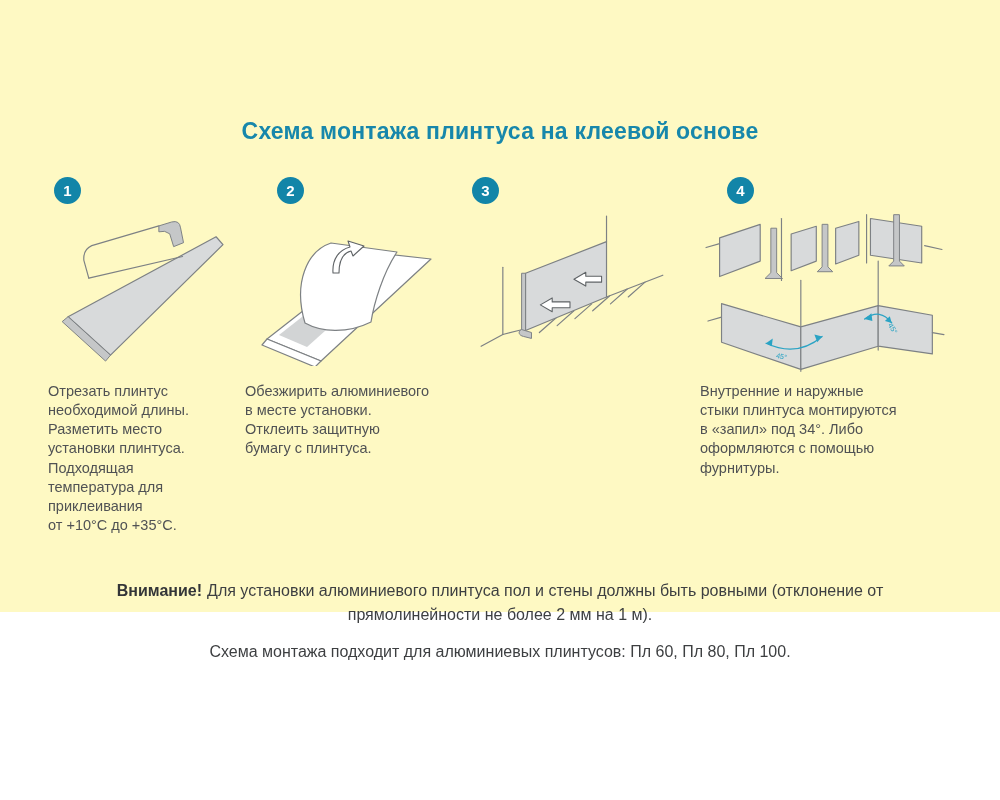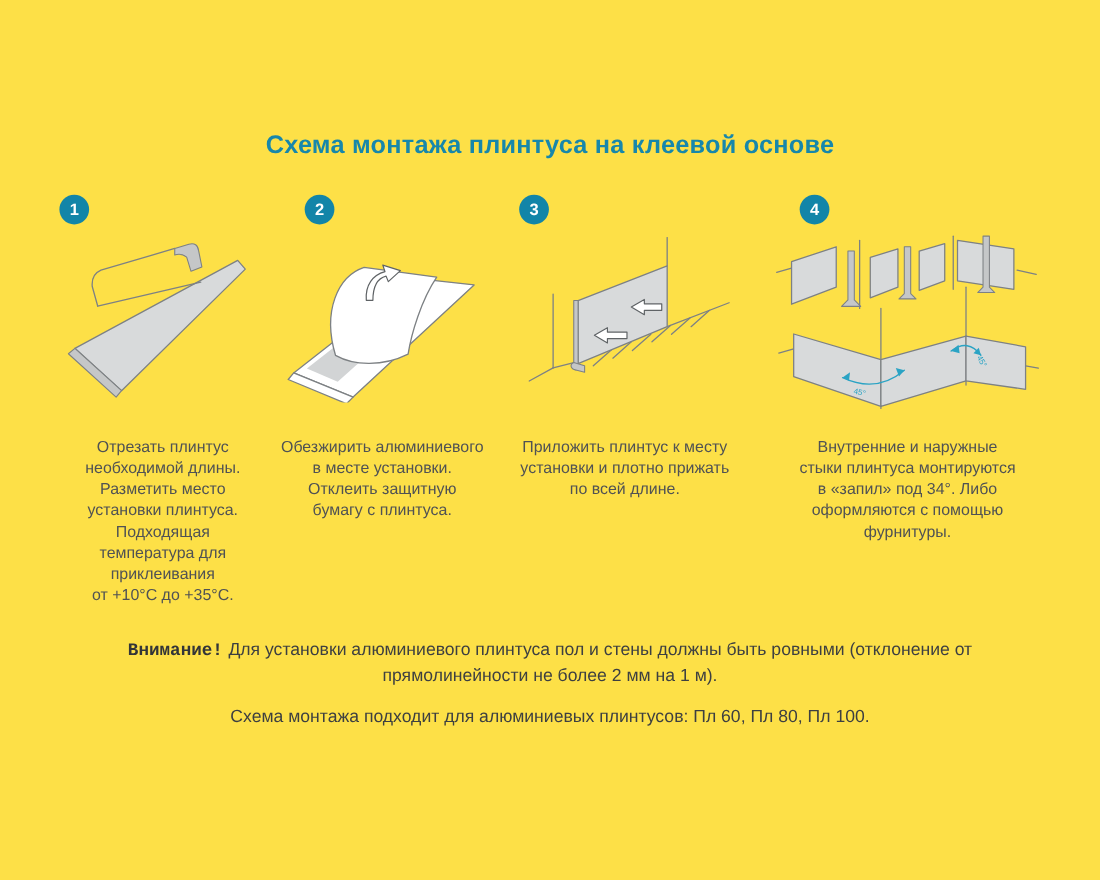--- a/index.html
+++ b/index.html
@@ -7,47 +7,47 @@
     --badge:#1285a8;
     --text:#505254;
     --dark-text:#3d3f41;
     --panel-fill:#d8dadb;
     --panel-stroke:#7d8184;
     --teal-mark:#2aa3c4;
   }
   *{box-sizing:border-box;margin:0;padding:0}
   html,body{width:1000px;height:800px;background:#fff;overflow:hidden;
     font-family:"Liberation Sans", sans-serif;}
-  .page{position:relative;width:1000px;height:800px;background:#fde047;}
+  .page{position:relative;width:1000px;height:612px;background:#fef9c3;}
 
   .title{position:absolute;top:118px;left:0;right:0;text-align:center;
     font-size:23px;font-weight:700;color:var(--accent);letter-spacing:.2px;}
 
   .step{position:absolute;top:170px;}
   .step1{left:48px;width:200px;}
   .step2{left:245px;width:205px;}
   .step3{left:458px;width:220px;}
   .step4{left:700px;width:250px;}
 
   .badge{width:27px;height:27px;border-radius:50%;background:var(--badge);
     color:#fff;font-weight:700;font-size:15px;line-height:27px;text-align:center;
     margin-top:7px;}
   .step1 .badge{margin-left:6px}
   .step2 .badge{margin-left:32px}
   .step3 .badge{margin-left:14px}
   .step4 .badge{margin-left:27px}
 
   .illus{height:178px;display:flex;align-items:center;justify-content:center;}
 
-  .caption{margin-top:16px;text-align:center;white-space:pre-line;
+  .caption{margin-top:0;white-space:pre-line;
     font-size:14.5px;line-height:1.32;color:var(--text);}
 
   .warning{position:absolute;top:579px;left:0;right:0;margin:0 auto;max-width:845px;
     text-align:center;font-size:16px;line-height:1.5;color:var(--dark-text);}
-  .warning strong{font-weight:700;margin-right:5px;color:#333538;font-family:Liberation Mono, monospace;}
+  .warning strong{font-weight:700;margin-right:5px;color:#333538;}
 
   .note{position:absolute;top:643px;left:0;right:0;text-align:center;
     font-size:16px;color:var(--dark-text);}
 
   
   .panel{fill:var(--panel-fill);stroke:var(--panel-stroke);stroke-width:1.2;stroke-linejoin:round}
   .panel-dark{fill:#c5c7c8;stroke:var(--panel-stroke);stroke-width:1;stroke-linejoin:round}
   .white-shape{fill:#fff;stroke:var(--panel-stroke);stroke-width:1.2;stroke-linejoin:round}
   .gray-strip{fill:#d2d4d5;stroke:none}
   .line{fill:none;stroke:var(--panel-stroke);stroke-width:1.2;stroke-linecap:round;stroke-linejoin:round}
@@ -116,23 +116,20 @@
         <line class="line" x1="144" y1="83" x2="127" y2="98"></line>
         <line class="line" x1="162" y1="76" x2="145" y2="91"></line>
         <line class="line" x1="180" y1="69" x2="163" y2="84"></line>
         <polygon class="panel" points="141,28 59,60 59,118 141,84"></polygon>
         <polygon class="panel-dark" points="55,60 59,60 59,119 55,121"></polygon>
         <path class="panel-dark" d="M55,117 c-4,2 -3,6 2,7 l8,2 0,-6 Z"></path>
         <polygon class="arrow-white" points="74,92 86,85 86,89 104,89 104,95 86,95 86,99"></polygon>
         <polygon class="arrow-white" points="108,66 120,59 120,63 136,63 136,69 120,69 120,73"></polygon>
       </svg>
     </div>
-    <p class="caption">Приложить плинтус к месту
-установки и плотно прижать
-по всей длине.</p>
   </section>
 
   <section class="step step4">
     <div class="badge">4</div>
     <div class="illus">
       <svg width="248" height="176" viewBox="0 0 250 182" aria-hidden="true">
 
         <line class="line" x1="2" y1="44" x2="16" y2="40"></line>
         <polygon class="panel" points="16,34 58,20 58,58 16,74"></polygon>
         <path class="panel-dark" d="M69,24 h6 v46 l6,6 h-18 l6,-6 Z"></path>

